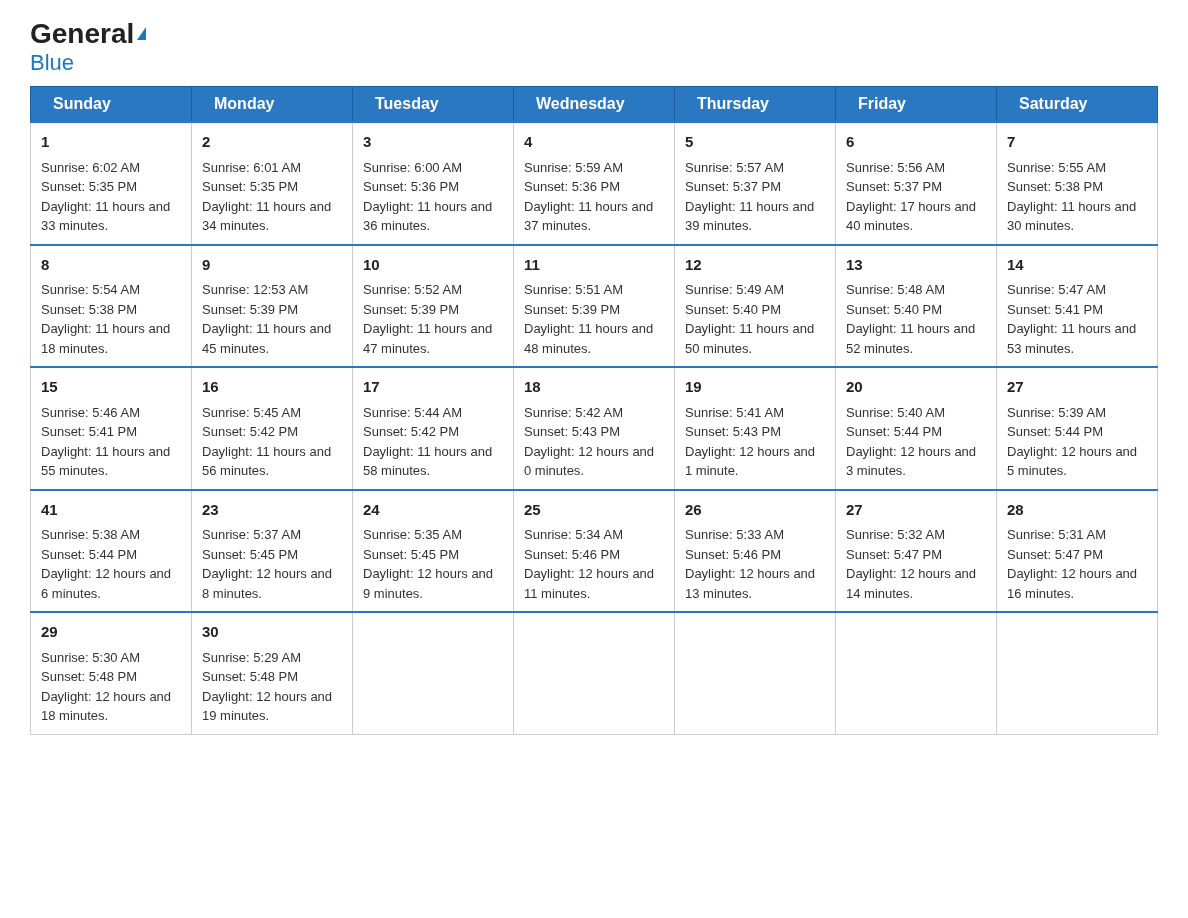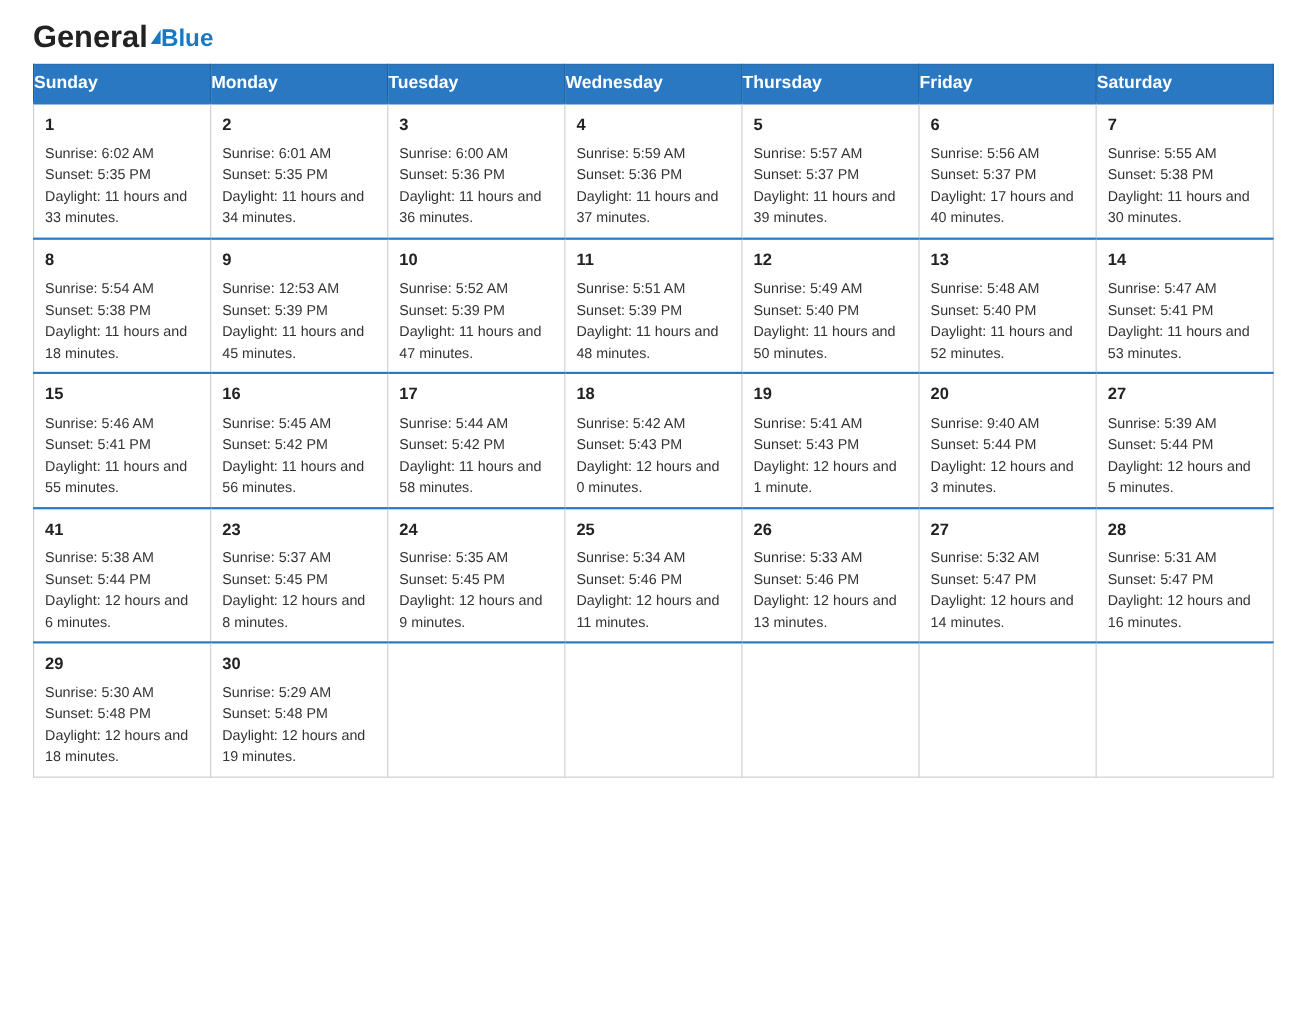--- a/index.html
+++ b/index.html
@@ -12,36 +12,36 @@
       padding: 20px 30px;
     }
     .header {
       display: flex;
       justify-content: space-between;
       align-items: flex-start;
       margin-bottom: 10px;
     }
     .logo {
       display: flex;
-      flex-direction: row;
+      flex-direction: column;
       align-items: flex-start;
     }
     .logo-text {
       font-size: 28px;
       font-weight: bold;
       color: #222;
       line-height: 1;
     }
     .logo-text span {
       color: #1a78c2;
     }
     .logo-blue {
       color: #1a78c2;
       font-size: 22px;
-      font-weight: bold;
+      font-weight: normal;
       margin-top: 2px;
     }
     .title-area {
       text-align: right;
     }
     .main-title {
       font-size: 52px;
       font-weight: bold;
       color: #222;
       line-height: 1.1;
@@ -54,21 +54,21 @@
     .calendar {
       width: 100%;
       border-collapse: collapse;
       margin-top: 8px;
     }
     .calendar thead tr th {
       background-color: #2a78c2;
       color: #fff;
       font-size: 16px;
       font-weight: bold;
-      padding: 8px 0;
+      padding: 8px 22px;
       text-align: left;
       border: 1px solid #1a5fa0;
     }
     .calendar tbody tr td {
       vertical-align: top;
       padding: 8px 10px;
       border: 1px solid #ccc;
       border-top: 2px solid #2a78c2;
       font-size: 13px;
       line-height: 1.5;
@@ -237,21 +237,21 @@
           <span class="day-info">Daylight: 12 hours and 0 minutes.</span>
         </td>
         <td>
           <span class="day-number">19</span>
           <span class="day-info">Sunrise: 5:41 AM</span><br>
           <span class="day-info">Sunset: 5:43 PM</span><br>
           <span class="day-info">Daylight: 12 hours and 1 minute.</span>
         </td>
         <td>
           <span class="day-number">20</span>
-          <span class="day-info">Sunrise: 9:40 AM</span><br>
+          <span class="day-info">Sunrise: 5:40 AM</span><br>
           <span class="day-info">Sunset: 5:44 PM</span><br>
           <span class="day-info">Daylight: 12 hours and 3 minutes.</span>
         </td>
         <td>
           <span class="day-number">27</span>
           <span class="day-info">Sunrise: 5:39 AM</span><br>
           <span class="day-info">Sunset: 5:44 PM</span><br>
           <span class="day-info">Daylight: 12 hours and 5 minutes.</span>
         </td>
       </tr>

